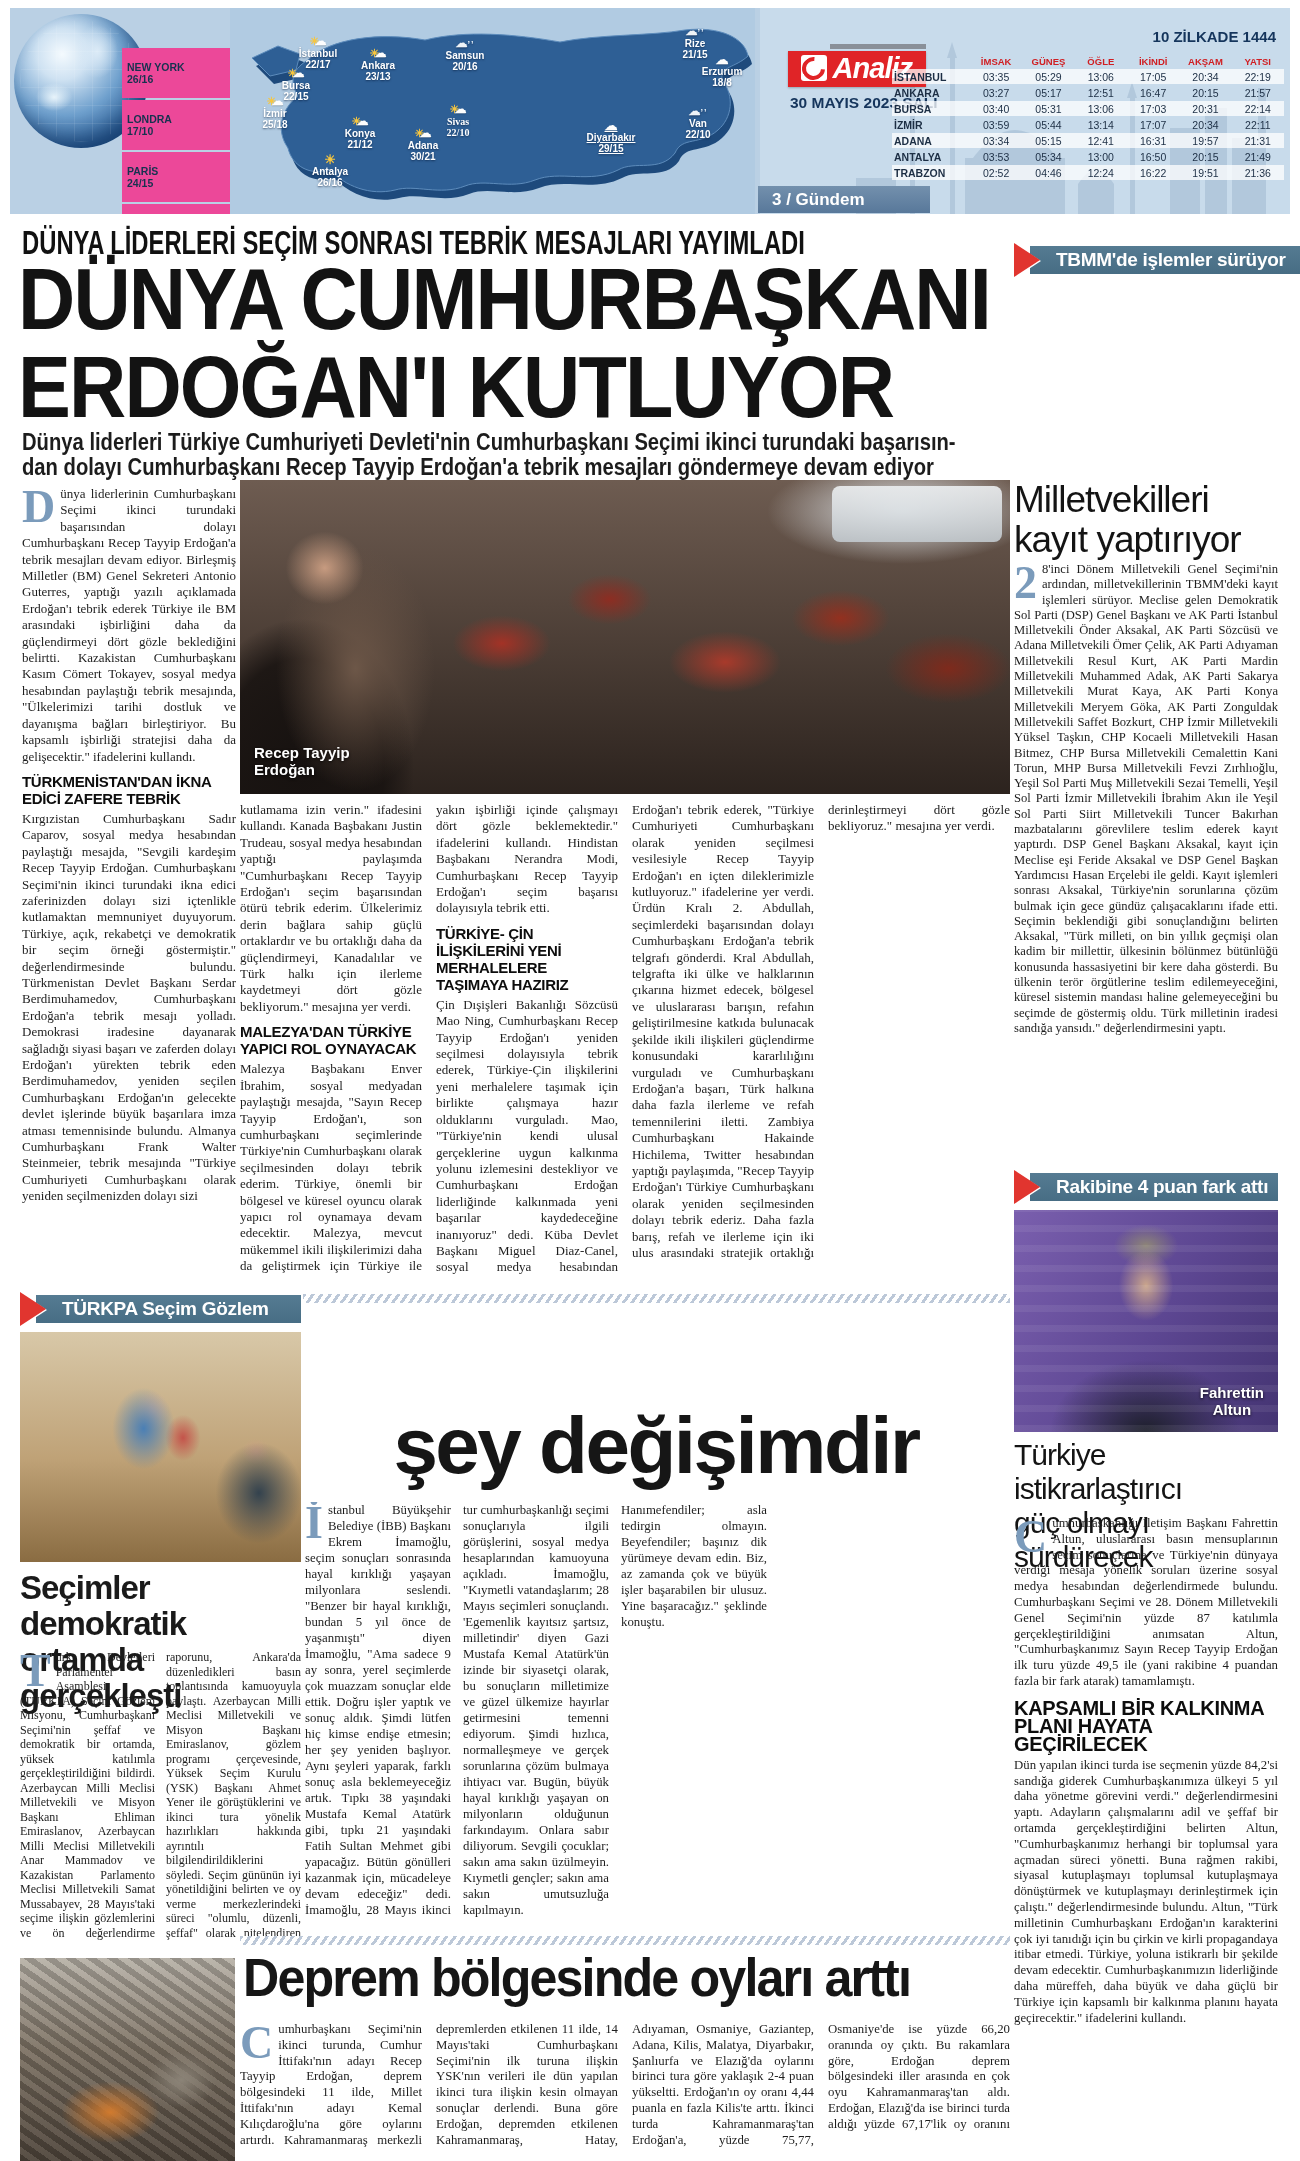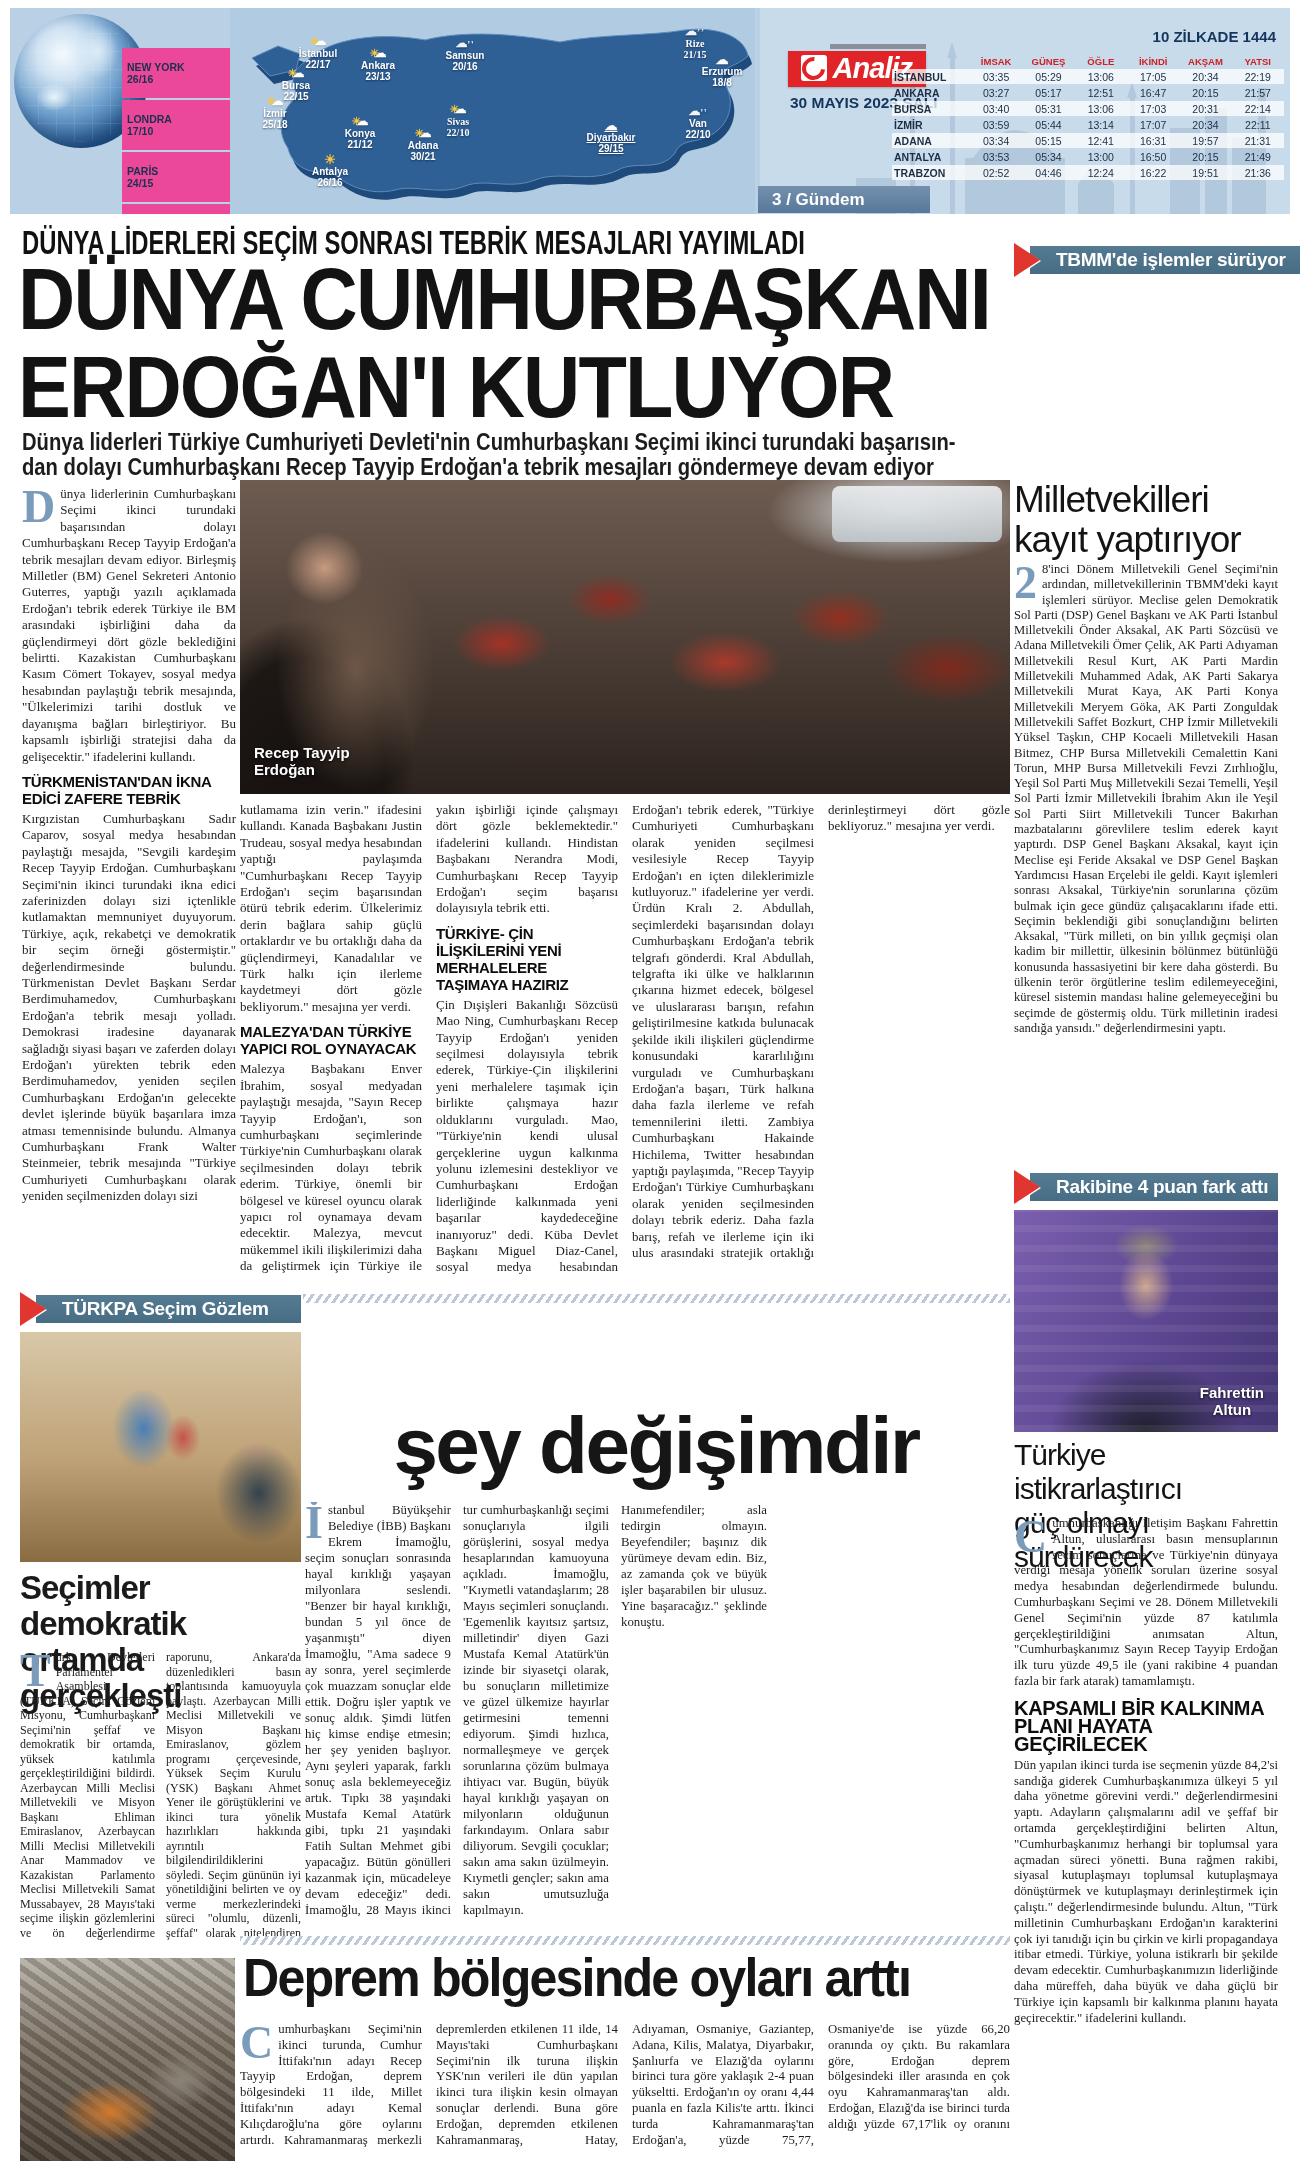--- a/index.html
+++ b/index.html
@@ -30,21 +30,21 @@
   .wi{display:block;height:12px;margin-bottom:0;}
   .wi.sun::before{content:"☀";color:#f7c63f;font-size:13px;text-shadow:none;}
   .wi.sun-cloud::before{content:"☀";color:#f7c63f;font-size:11px;text-shadow:none;}
   .wi.sun-cloud::after{content:"☁";color:#fdfdfd;font-size:12px;margin-left:-5px;text-shadow:0 1px 1px rgba(0,0,0,.2);}
   .wi.cloud::before{content:"☁";color:#fdfdfd;font-size:13px;text-shadow:0 1px 1px rgba(0,0,0,.2);}
   .wi.rain::before{content:"☁";color:#eef3f7;font-size:12px;}
   .wi.rain::after{content:"ʼʼ";color:#e7f1fb;font-size:9px;letter-spacing:1px;}
   .mc0{left:88px;top:28px;}  .mc1{left:66px;top:60px;}  .mc2{left:45px;top:88px;}
   .mc3{left:148px;top:40px;} .mc4{left:130px;top:108px;}.mc5{left:100px;top:146px;}
   .mc6{left:235px;top:30px;} .mc7{left:228px;top:96px;font-family:Liberation Serif, serif;} .mc8{left:193px;top:120px;}
-  .mc9{left:381px;top:112px;text-decoration:underline;}.mc10{left:465px;top:18px;font-family:Liberation Serif, serif;}.mc11{left:492px;top:46px;}
+  .mc9{left:381px;top:112px;text-decoration:underline;}.mc10{left:465px;top:18px;}.mc11{left:492px;top:46px;}
   .mc12{left:468px;top:98px;}
 
   #rightpanel{left:750px;top:0;width:530px;height:206px;background:#c8dbeb;overflow:hidden;}
   #mosque{position:absolute;left:0;bottom:0;width:530px;height:206px;}
   #logo{position:absolute;left:28px;top:36px;}
   #logo .microbar{width:96px;height:5px;background:#8a9099;margin:0 0 2px 42px;}
   #logobox{display:flex;align-items:center;background:#e02427;padding:2px 14px 4px 8px;box-shadow:0 1px 2px rgba(0,0,0,.25);justify-content:flex-end;}
   #logoicon{width:26px;height:26px;background:#fff;border-radius:3px;display:flex;align-items:center;justify-content:center;margin-right:6px;}
   #logoicon i{display:block;width:15px;height:15px;border:4px solid #e02427;border-right-color:transparent;border-radius:50%;transform:rotate(-40deg);}
   #logotext{color:#fff;font:700 italic 29px/30px "Liberation Sans",sans-serif;letter-spacing:-1px;}

